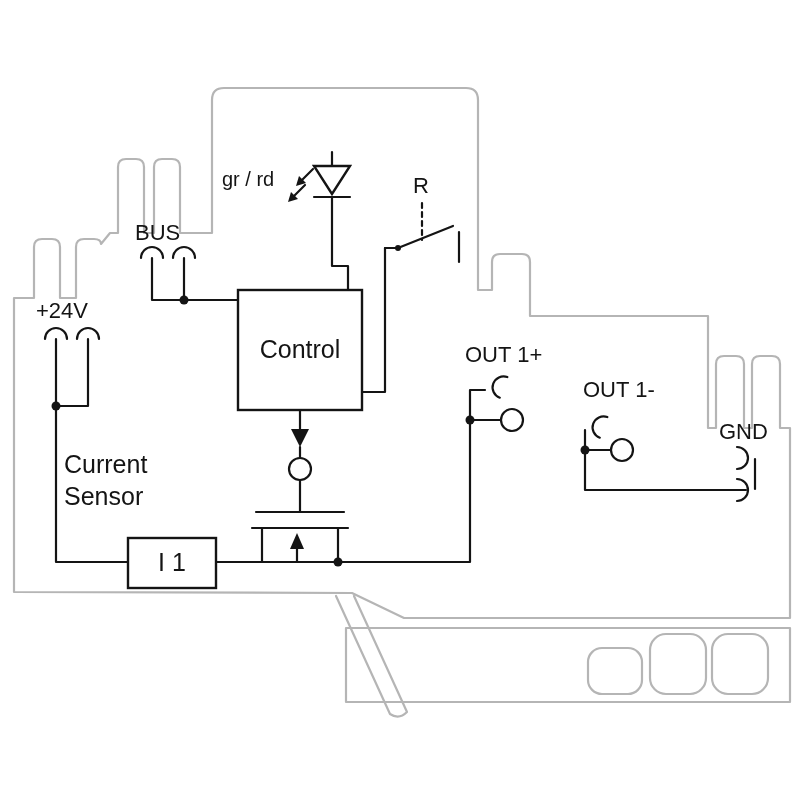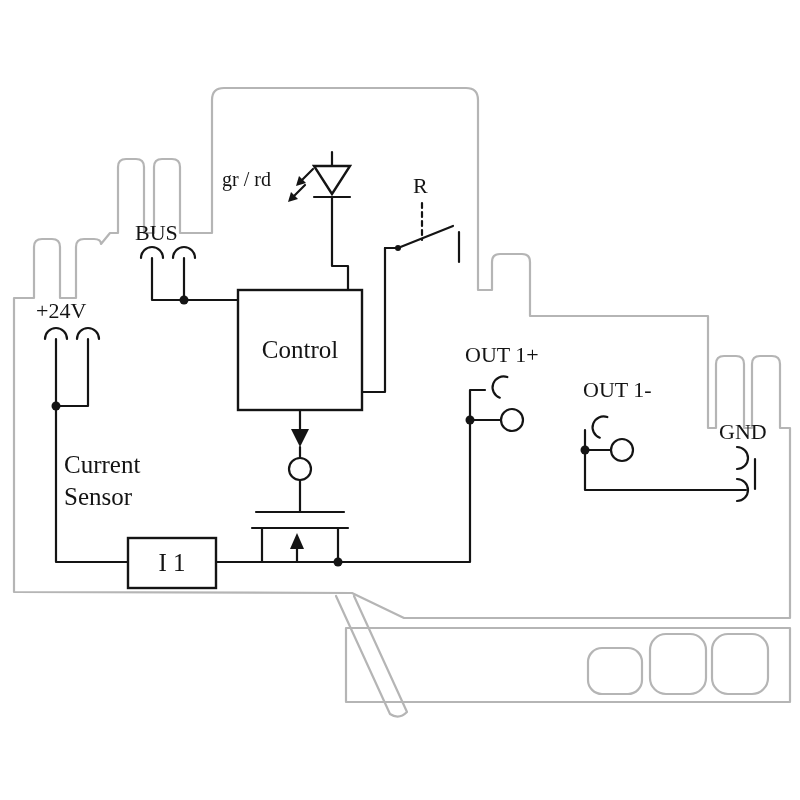--- a/index.html
+++ b/index.html
@@ -4,21 +4,21 @@
 <style>
   :root{
     --c-housing:#b5b5b5;
     --c-circuit:#141414;
     --c-background:#ffffff;
   }
   html,body{margin:0;padding:0;background:var(--c-background);}
   .canvas{
     position:relative;width:800px;height:800px;
     background:var(--c-background);
-    font-family:Liberation Serif, serif;
+    font-family:Liberation Sans, sans-serif;
     overflow:hidden;
   }
   svg{display:block;}
   .housing{stroke:var(--c-housing);fill:none;stroke-width:2.2;stroke-linejoin:round;stroke-linecap:round;}
   .wire{stroke:var(--c-circuit);fill:none;stroke-width:2.2;stroke-linejoin:round;stroke-linecap:round;}
   .dashed{stroke-dasharray:5 4;}
   .fillsym{fill:var(--c-circuit);stroke:none;}
   .box{fill:var(--c-background);stroke:var(--c-circuit);stroke-width:2.4;}
   .opencirc{fill:var(--c-background);stroke:var(--c-circuit);stroke-width:2.2;}
   text{fill:var(--c-circuit);}

